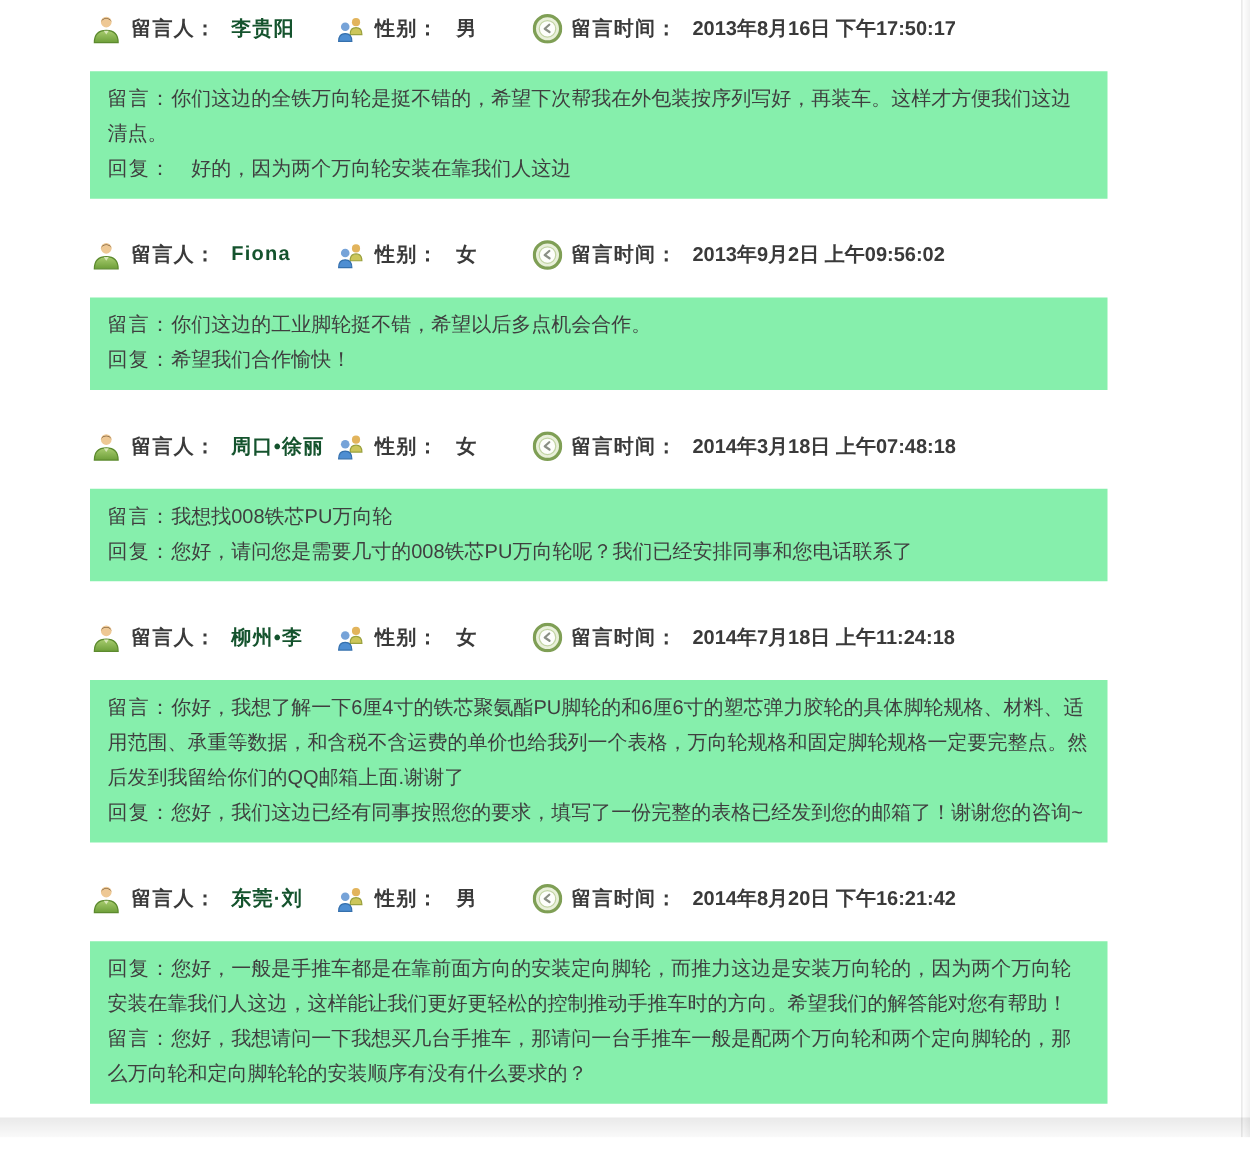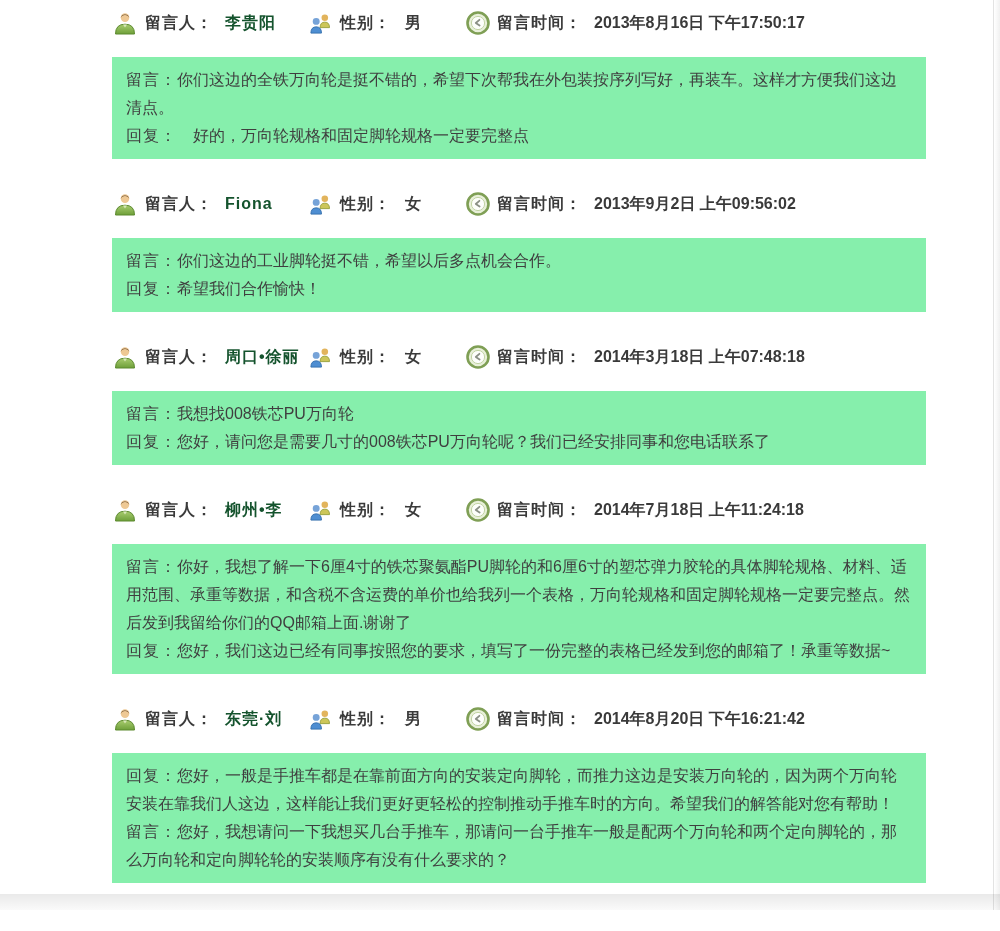--- a/index.html
+++ b/index.html
@@ -7,21 +7,20 @@
   body {
     font-family:"Liberation Sans","DejaVu Sans",sans-serif;
     color:#3f3f3f;
   }
   .page {
     position:relative;
     width:1000px;
     height:910px;
     background:#ffffff;
     overflow:hidden;
-    padding-left:40px;
   }
   .content { padding:6px 0 0 72px; }
 
   .entry { margin-bottom:28px; }
   .entry-header {
     display:flex;
     align-items:center;
     height:34px;
     font-size:16px;
     font-weight:bold;
@@ -119,21 +118,21 @@
               <svg width="24" height="24">
                 <use href="#icon-clock"></use>
               </svg>
             </span>
           <span class="hlabel">留言时间：</span>
           <span class="time-value">2013年8月16日 下午17:50:17</span>
         </div>
       </div>
       <div class="msg-box">
         <p class="msg-line"><span class="box-label">留言：</span><span>你们这边的全铁万向轮是挺不错的，希望下次帮我在外包装按序列写好，再装车。这样才方便我们这边清点。</span></p>
-        <p class="msg-line"><span class="box-label">回复：</span><span>　好的，万向轮规格和固定脚轮规格一定要完整点</span></p>
+        <p class="msg-line"><span class="box-label">回复：</span><span>　好的，因为两个万向轮安装在靠我们人这边</span></p>
       </div>
     </section>
 
     <section class="entry">
       <div class="entry-header">
         <div class="hgroup g1">
           <span class="icon">
               <svg width="26" height="26">
                 <use href="#icon-user"></use>
               </svg>
@@ -227,21 +226,21 @@
               <svg width="24" height="24">
                 <use href="#icon-clock"></use>
               </svg>
             </span>
           <span class="hlabel">留言时间：</span>
           <span class="time-value">2014年7月18日 上午11:24:18</span>
         </div>
       </div>
       <div class="msg-box">
         <p class="msg-line"><span class="box-label">留言：</span><span>你好，我想了解一下6厘4寸的铁芯聚氨酯PU脚轮的和6厘6寸的塑芯弹力胶轮的具体脚轮规格、材料、适用范围、承重等数据，和含税不含运费的单价也给我列一个表格，万向轮规格和固定脚轮规格一定要完整点。然后发到我留给你们的QQ邮箱上面.谢谢了</span></p>
-        <p class="msg-line"><span class="box-label">回复：</span><span>您好，我们这边已经有同事按照您的要求，填写了一份完整的表格已经发到您的邮箱了！承重等数据~</span></p>
+        <p class="msg-line"><span class="box-label">回复：</span><span>您好，我们这边已经有同事按照您的要求，填写了一份完整的表格已经发到您的邮箱了！谢谢您的咨询~</span></p>
       </div>
     </section>
 
     <section class="entry">
       <div class="entry-header">
         <div class="hgroup g1">
           <span class="icon">
               <svg width="26" height="26">
                 <use href="#icon-user"></use>
               </svg>

